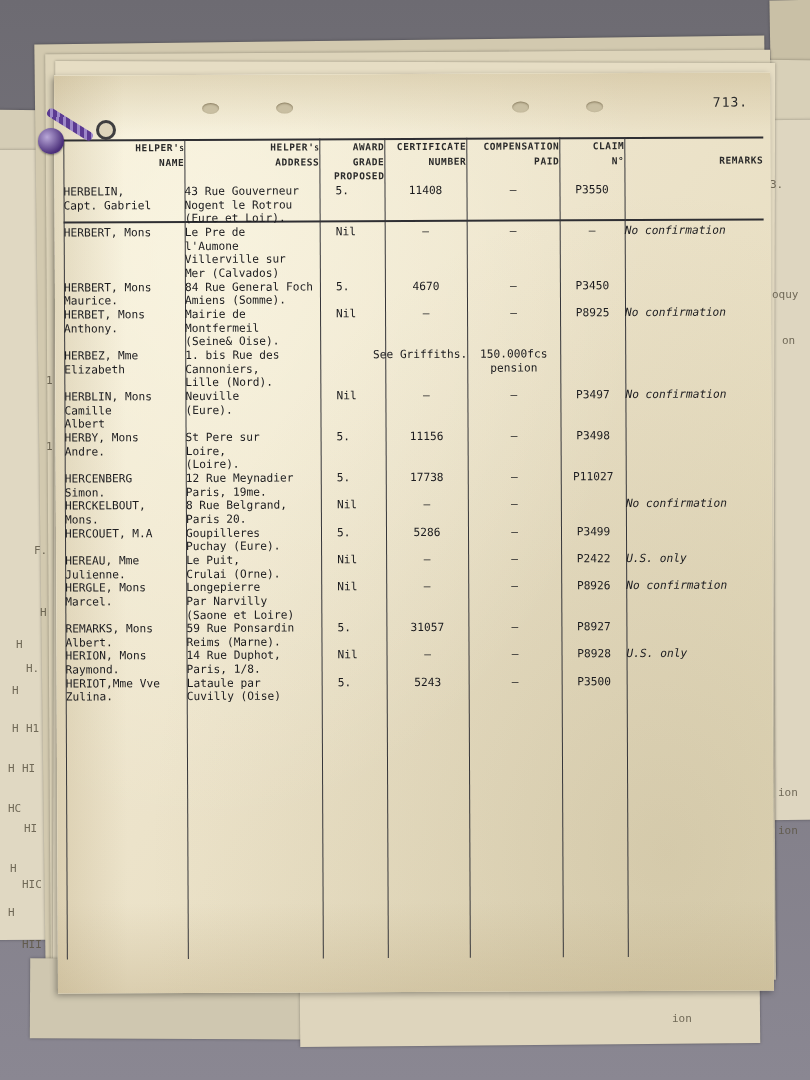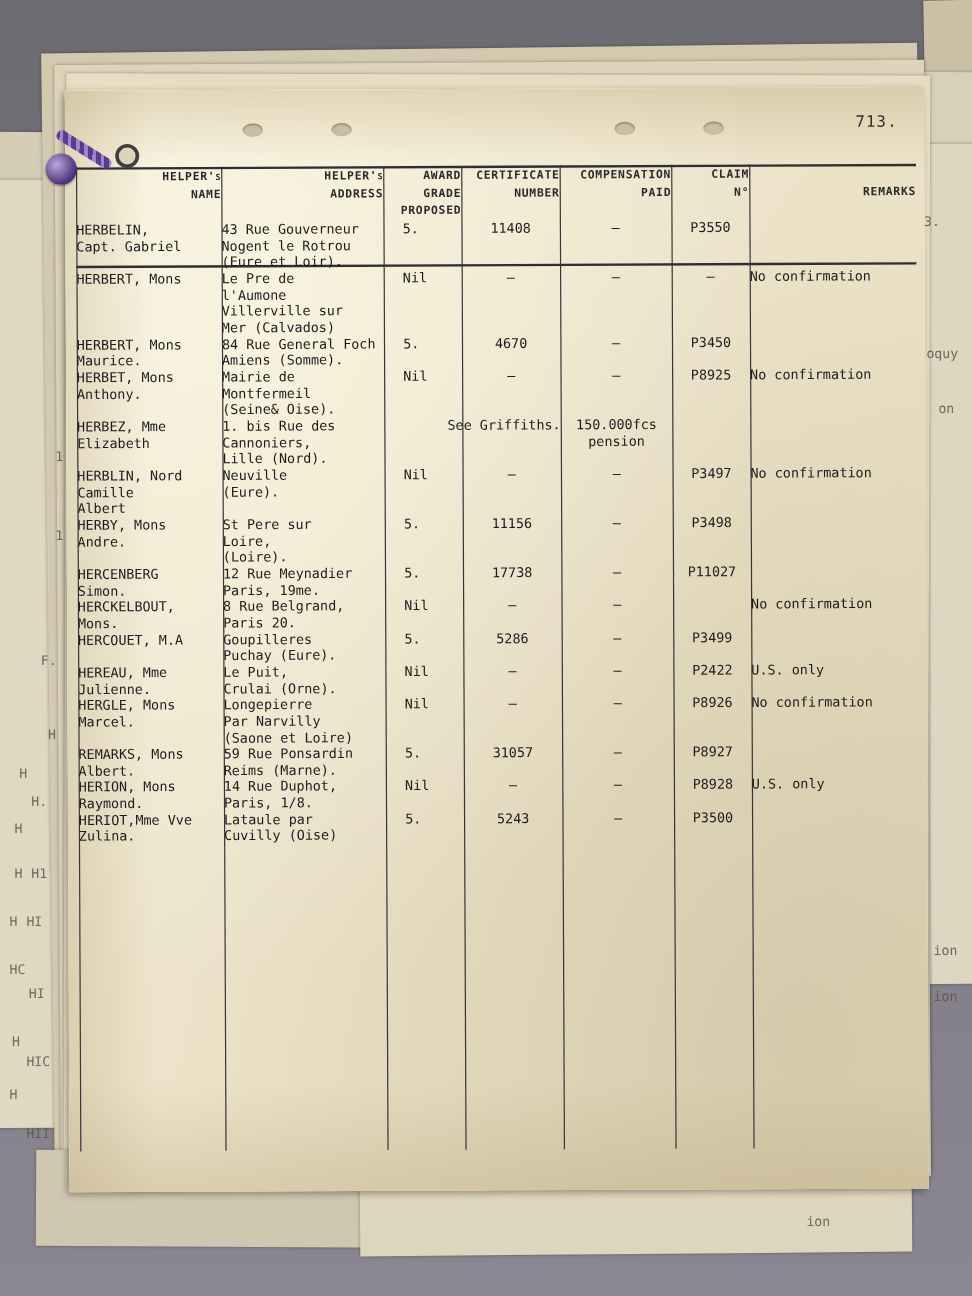--- a/index.html
+++ b/index.html
@@ -229,21 +229,21 @@
     padding-top: 7px;
     padding-bottom: 7px;
     white-space: pre-line;
   }
   .c-name   { padding-left: 8px; margin-left: 13px; }
   .c-addr   { padding-left: 8px; }
   .c-grade  { text-align: center; }
   .c-cert   { text-align: center; }
   .c-comp   { text-align: center; }
   .c-claim  { text-align: center; }
-  .c-rem    { padding-left: 5px; }
+  .c-rem    { padding-left: 5px; font-style: italic; }
 
   .c-grade.leftish { text-align: left; padding-left: 16px; }
   .spanwide { text-align: right; padding-left: 16px; }
 
   
   .row:nth-child(odd) td { color: #1b1b1e; }
   .row:nth-child(even) td { color: #202023; }
 
   
   .bleed {
@@ -425,21 +425,21 @@
 Cannoniers,
 Lille (Nord).</td>
             <td class="spanwide" colspan="2">See Griffiths.</td>
             <td class="c-comp">150.000fcs
 pension</td>
             <td class="c-claim"></td>
             <td class="c-rem"></td>
           </tr>
 
           <tr class="row">
-            <td class="c-name">HERBLIN, Nord
+            <td class="c-name">HERBLIN, Mons
    Camille
    Albert</td>
             <td class="c-addr">Neuville
    (Eure).</td>
             <td class="c-grade leftish">Nil</td>
             <td class="c-cert">–</td>
             <td class="c-comp">–</td>
             <td class="c-claim">P3497</td>
             <td class="c-rem">No confirmation</td>
           </tr>

